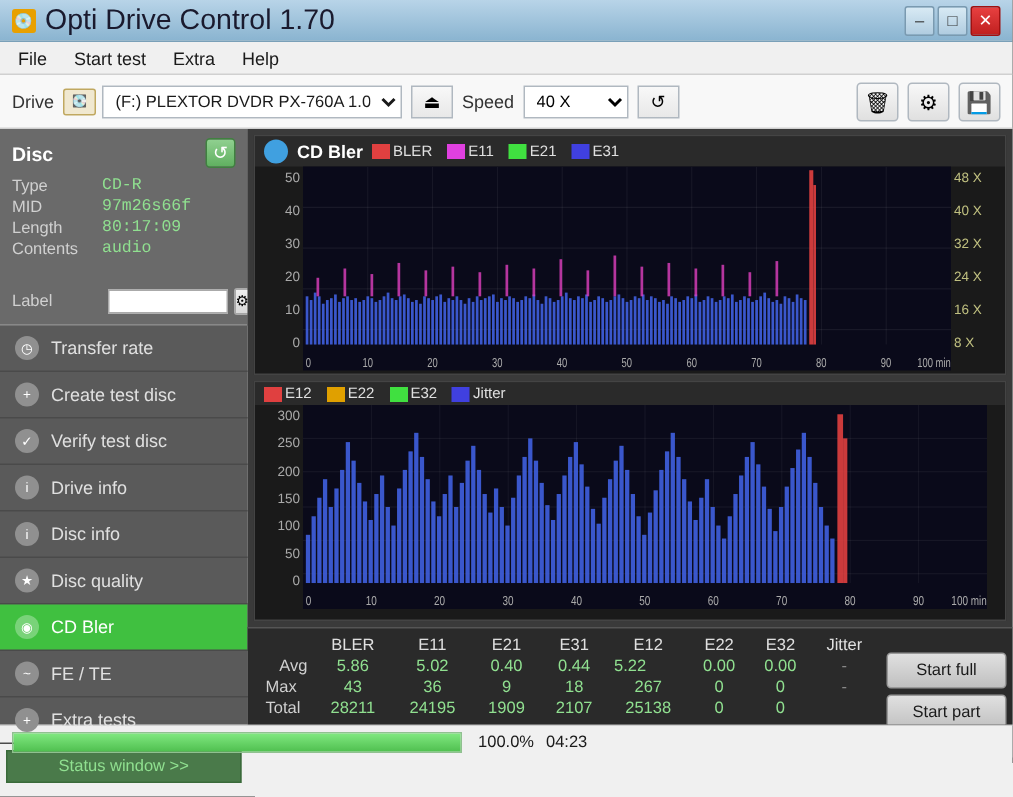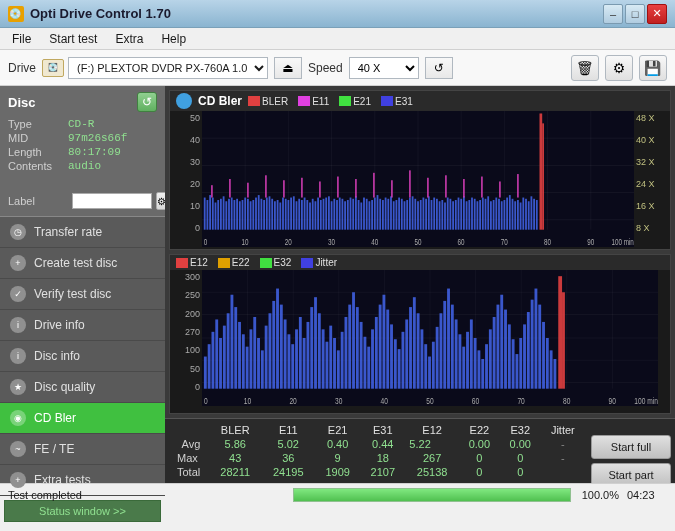--- a/index.html
+++ b/index.html
@@ -10,21 +10,21 @@
       background: linear-gradient(to bottom, #b8d4e8, #8ab4d0);
       height: 28px;
       display: flex;
       align-items: center;
       justify-content: space-between;
       padding: 0 8px;
       border-bottom: 1px solid #7aa0b8;
     }
     .title-bar-left { display: flex; align-items: center; gap: 6px; }
     .title-bar-icon { width: 16px; height: 16px; background: #e8a000; border-radius: 2px; display: flex; align-items: center; justify-content: center; font-size: 10px; color: white; }
-    .title-bar-text { font-size: 13px; font-weight: bold; color: #1a1a2e; }
+    .title-bar-text { font-size: 19px; font-weight: normal; color: #1a1a2e; }
     .title-bar-controls { display: flex; gap: 2px; }
     .title-btn { width: 20px; height: 20px; border: 1px solid #7a9ab0; border-radius: 2px; background: linear-gradient(to bottom, #d8eaf4, #b0cce0); cursor: pointer; display: flex; align-items: center; justify-content: center; font-size: 11px; color: #333; }
     .title-btn.close { background: linear-gradient(to bottom, #e84040, #c02020); color: white; border-color: #a01010; }
 
     
     .menu-bar {
       background: #f0f0f0;
       height: 22px;
       display: flex;
       align-items: center;
@@ -586,21 +586,21 @@
           <span class="legend-item">
               <span class="legend-color" style="background:#4040e0;"></span>
               <span class="legend-text">Jitter</span>
             </span>
         </div>
         <div class="chart-area">
           <div class="chart-y-axis">
             <span class="y-label">300</span>
             <span class="y-label">250</span>
             <span class="y-label">200</span>
-            <span class="y-label">270</span>
+            <span class="y-label">150</span>
             <span class="y-label">100</span>
             <span class="y-label">50</span>
             <span class="y-label">0</span>
           </div>
           <div class="chart-inner">
             <svg class="chart-svg" viewBox="0 0 480 110" preserveAspectRatio="none">
 
               <line x1="0" y1="18" x2="480" y2="18" stroke="rgba(255,255,255,0.08)" stroke-width="0.5"></line>
               <line x1="0" y1="36" x2="480" y2="36" stroke="rgba(255,255,255,0.08)" stroke-width="0.5"></line>
               <line x1="0" y1="55" x2="480" y2="55" stroke="rgba(255,255,255,0.08)" stroke-width="0.5"></line>
@@ -745,21 +745,21 @@
             <th style="color:#e0e0e0;text-align:center;padding:1px 4px;font-weight:normal;">E21</th>
             <th style="color:#e0e0e0;text-align:center;padding:1px 4px;font-weight:normal;">E31</th>
             <th style="color:#e0e0e0;text-align:center;padding:1px 4px;font-weight:normal;">E12</th>
             <th style="color:#e0e0e0;text-align:center;padding:1px 4px;font-weight:normal;">E22</th>
             <th style="color:#e0e0e0;text-align:center;padding:1px 4px;font-weight:normal;">E32</th>
             <th style="color:#e0e0e0;text-align:center;padding:1px 4px;font-weight:normal;">Jitter</th>
           </tr>
         </thead>
         <tbody>
           <tr>
-            <td style="color:#d0d0d0;text-align:center;padding:1px 4px;">Avg</td>
+            <td style="color:#d0d0d0;text-align:right;padding:1px 4px;">Avg</td>
             <td style="color:#90e090;text-align:center;padding:1px 4px;">5.86</td>
             <td style="color:#90e090;text-align:center;padding:1px 4px;">5.02</td>
             <td style="color:#90e090;text-align:center;padding:1px 4px;">0.40</td>
             <td style="color:#90e090;text-align:center;padding:1px 4px;">0.44</td>
             <td style="color:#90e090;text-align:left;padding:1px 4px;">5.22</td>
             <td style="color:#90e090;text-align:center;padding:1px 4px;">0.00</td>
             <td style="color:#90e090;text-align:center;padding:1px 4px;">0.00</td>
             <td style="color:#888;text-align:center;padding:1px 4px;">-</td>
           </tr>
           <tr>
@@ -789,19 +789,18 @@
 
       <div style="position:absolute; right:4px; top:16px; display:flex; flex-direction:column; gap:4px;">
         <button class="action-btn">Start full</button>
         <button class="action-btn">Start part</button>
       </div>
     </div>
   </div>
 </div>
 
 <div class="bottom-status">
-  <span class="status-text">Test completed</span>
   <div class="progress-bar-outer">
     <div class="progress-bar-inner" style="width:100%;"></div>
   </div>
   <span class="progress-pct">100.0%</span>
   <span class="time-text">04:23</span>
 </div>
 
 </body></html>

